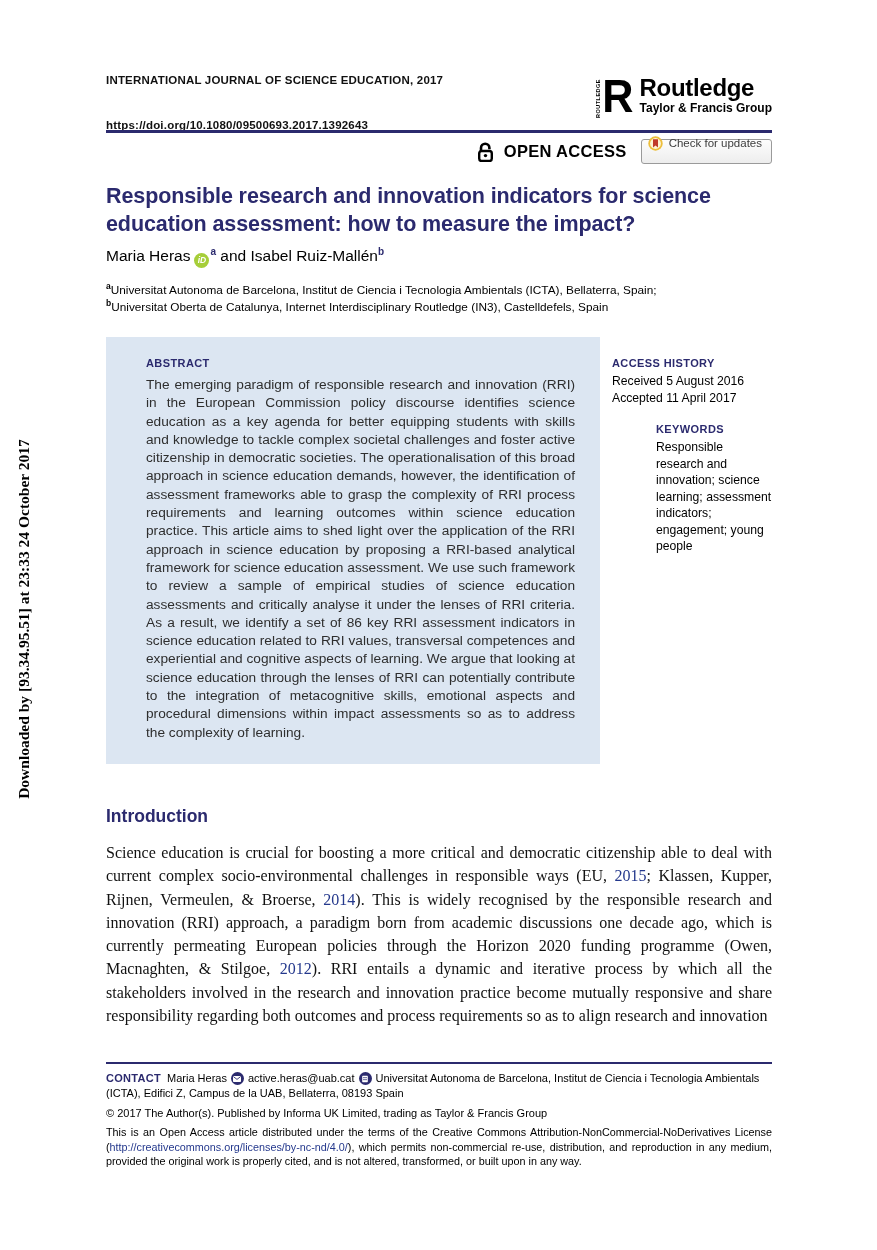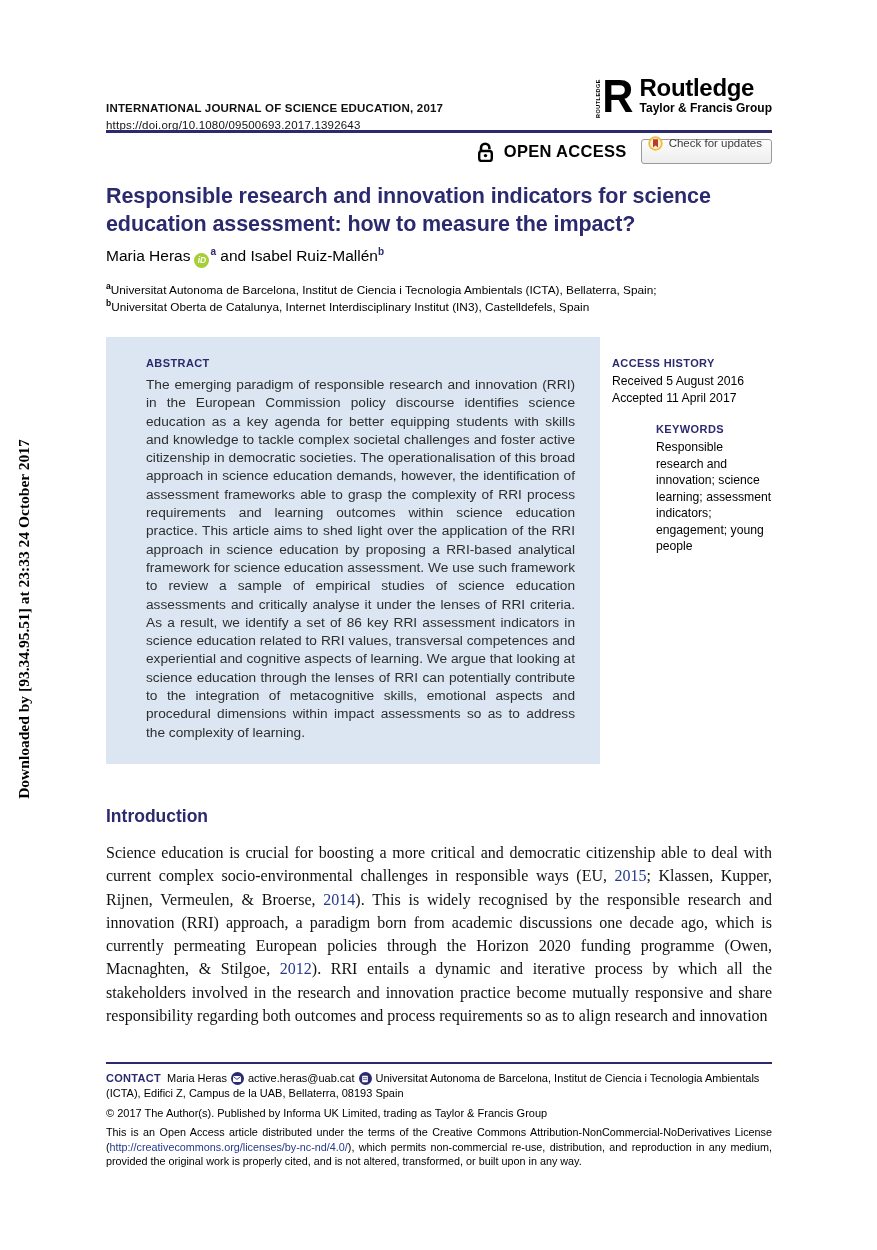--- a/index.html
+++ b/index.html
@@ -12,22 +12,22 @@
 
   
   .watermark{
     position:absolute;left:-217px;top:610px;width:482px;text-align:center;
     transform:rotate(-90deg);transform-origin:center;
     font-family:"Liberation Serif",serif;font-weight:bold;font-size:15.5px;color:#000;
     white-space:nowrap;
   }
 
   
-  .journal-block{position:absolute;top:100px;left:0;font-weight:700;font-size:11.5px;line-height:17px;color:#111;letter-spacing:.2px;}
-  .journal-block .doi{font-weight:400;}
+  .journal-block{position:absolute;top:72px;left:0;font-weight:700;font-size:11.5px;line-height:17px;color:#111;letter-spacing:.2px;}
+  .journal-block .doi{font-weight:700;margin-top:28px;}
   .logo{position:absolute;top:74px;right:0;display:flex;align-items:flex-start;}
   .logo-mark{display:flex;align-items:stretch;height:44px;}
   .logo-vert{
     font-size:5.5px;font-weight:700;color:#000;letter-spacing:.5px;
     writing-mode:vertical-rl;transform:rotate(180deg);line-height:6px;height:44px;
     display:flex;align-items:center;
   }
   .logo-R{
     font-size:47px;font-weight:800;color:#000;line-height:44px;
     transform:scaleX(.92);letter-spacing:-2px;margin-left:0px;
@@ -141,21 +141,21 @@
     </div>
 
     <div class="title">Responsible research and innovation indicators for science education assessment: how to measure the impact?</div>
 
     <div class="authors">
       <span>Maria Heras</span><span class="orcid">iD</span><span class="sup">a</span><span> and </span><span>Isabel Ruiz-Mallén</span><span class="sup">b</span>
     </div>
 
     <div class="affils">
       <div><span class="sup-black">a</span><span>Universitat Autonoma de Barcelona, Institut de Ciencia i Tecnologia Ambientals (ICTA), Bellaterra, Spain;</span></div>
-      <div><span class="sup-black">b</span><span>Universitat Oberta de Catalunya, Internet Interdisciplinary Institut (IN3), Castelldefels, Spain</span></div>
+      <div><span class="sup-black">b</span><span>Universitat Oberta de Catalunya, Internet Interdisciplinary Routledge (IN3), Castelldefels, Spain</span></div>
     </div>
 
     <div class="abstract-row">
       <div class="abstract-box">
         <div class="minihead">ABSTRACT</div>
         <div class="abstract-text">The emerging paradigm of responsible research and innovation (RRI) in the European Commission policy discourse identifies science education as a key agenda for better equipping students with skills and knowledge to tackle complex societal challenges and foster active citizenship in democratic societies. The operationalisation of this broad approach in science education demands, however, the identification of assessment frameworks able to grasp the complexity of RRI process requirements and learning outcomes within science education practice. This article aims to shed light over the application of the RRI approach in science education by proposing a RRI-based analytical framework for science education assessment. We use such framework to review a sample of empirical studies of science education assessments and critically analyse it under the lenses of RRI criteria. As a result, we identify a set of 86 key RRI assessment indicators in science education related to RRI values, transversal competences and experiential and cognitive aspects of learning. We argue that looking at science education through the lenses of RRI can potentially contribute to the integration of metacognitive skills, emotional aspects and procedural dimensions within impact assessments so as to address the complexity of learning.</div>
       </div>
       <div class="side-col">
         <div class="side-block">
           <div class="minihead">ACCESS HISTORY</div>

